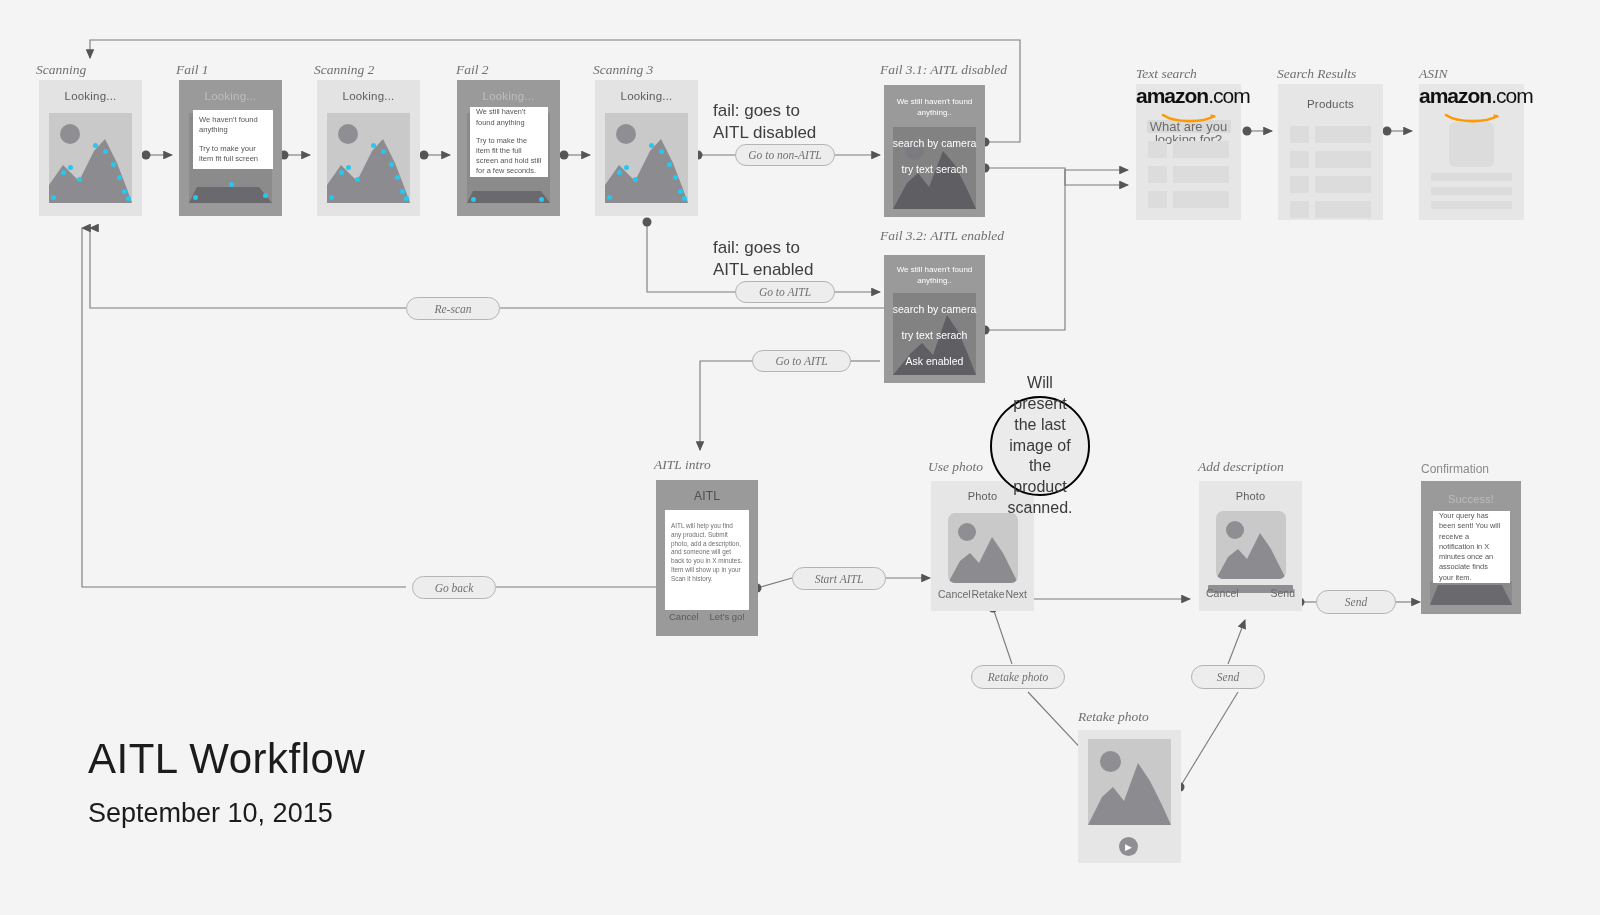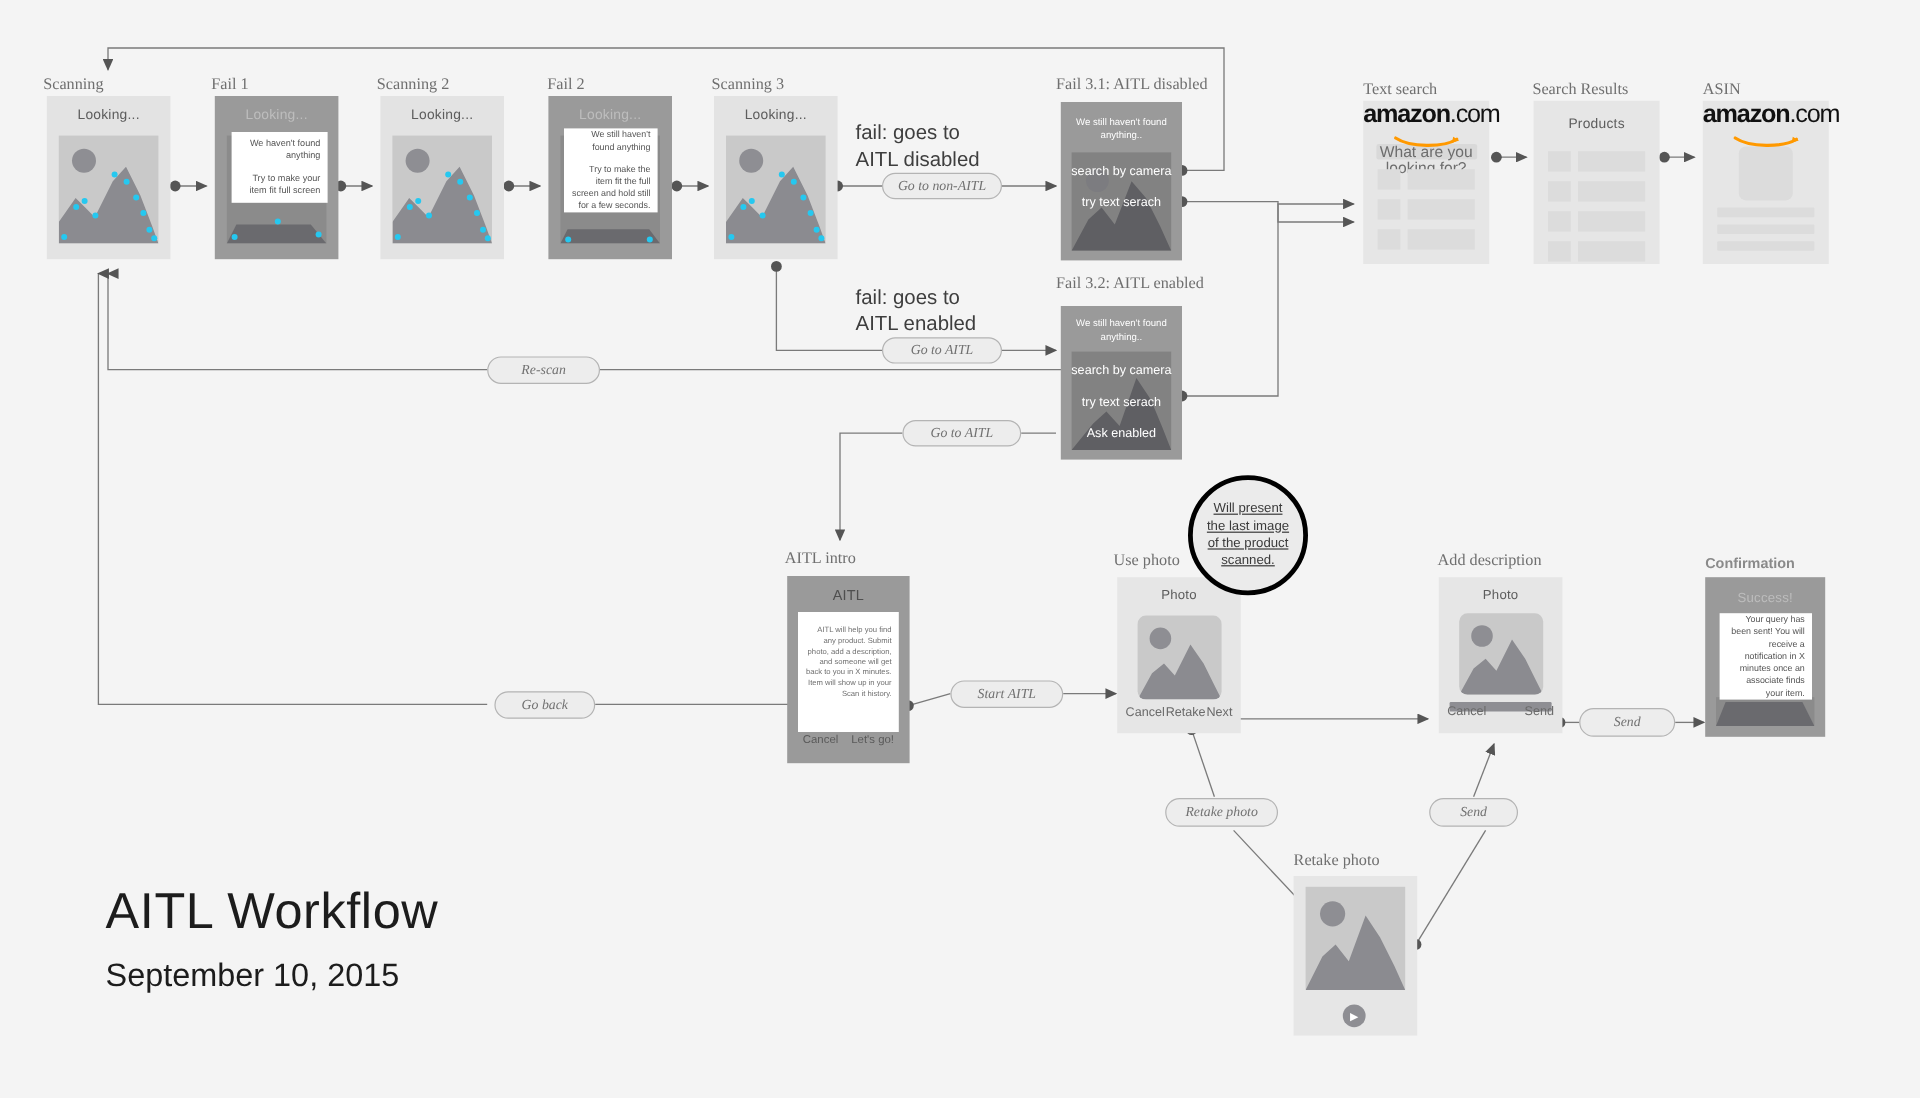--- a/index.html
+++ b/index.html
@@ -10,20 +10,21 @@
     overflow: hidden;
   }
   #stage { position: relative; width: 1600px; height: 915px; }
 
   svg.wires { position: absolute; left: 0; top: 0; width: 1600px; height: 915px; pointer-events: none; }
 
   
   .scr-label {
     position: absolute;
     font-family: "Liberation Serif", serif;
+    font-style: italic;
     font-size: 13.5px;
     color: #6f6f6f;
     white-space: nowrap;
   }
   .scr-label.plain { font-family: "Liberation Sans", sans-serif; font-style: normal; font-size: 12px; color: #8a8a8a; }
 
   
   .phone { position: absolute; }
   .phone .body { width: 100%; height: 100%; }
   .body.light { background: #e3e3e3; }
@@ -44,21 +45,21 @@
   .imgph.dk { background: #8b8b8b; }
   .imgph.dk2 { background: #828282; }
 
   
   .dot-c { position: absolute; width: 5px; height: 5px; border-radius: 50%; background: #25c8f0; }
 
   
   .modal {
     position: absolute; background: #ffffff;
     display: flex; flex-direction: column; align-items: center; justify-content: center;
-    text-align: right; color: #555; line-height: 1.38;
+    text-align: left; color: #555; line-height: 1.38;
   }
   .modal p { margin: 4px 6px; }
 
   
   .optlist { position: absolute; left: 0; width: 100%; text-align: center; color: #fff; }
   .optlist div { font-size: 10.5px; margin: 0; }
 
   .footrow {
     position: absolute; bottom: 0; left: 0; width: 100%;
     display: flex; font-size: 10.5px; color: #6a6a6a;
@@ -90,25 +91,24 @@
 
   
   .failnote {
     position: absolute; font-size: 17px; color: #3e3e3e; line-height: 1.28;
     white-space: pre-line;
   }
 
   
   .bubble {
     position: absolute; border-radius: 50%;
-    background: #ebebeb; border: 4px solid #000000;
+    background: #ebebeb; border: 2px solid #000000;
     display: flex; align-items: center; justify-content: center;
-    text-align: center; font-size: 11px; color: #3a3a3a; line-height: 1.3;
+    text-align: center; font-size: 16px; color: #3a3a3a; line-height: 1.3;
     padding: 10px;
-    text-decoration: underline;
   }
 
   
   #title-main {
     position: absolute; left: 88px; top: 735px;
     font-size: 42px; color: #1c1c1c; font-weight: normal; letter-spacing: .5px;
   }
   #title-script {
     position: absolute; left: 398px; top: 740px;
     font-family: "DejaVu Serif", serif; font-style: italic;
@@ -478,21 +478,21 @@
         </svg>
       </div>
       <div style="position:absolute; left:9px; top:104px; width:85px; height:8px; background:#8e8e93; border-radius:1px;"></div>
       <div class="footrow" style="justify-content:space-between; bottom:5px;">
         <span>Cancel</span>
         <span>Send</span>
       </div>
     </div>
   </div>
 
-  <div class="scr-label plain" style="left:1421px; top:462px;font-weight:bold;">Confirmation</div>
+  <div class="scr-label plain" style="left:1421px; top:462px;">Confirmation</div>
   <div class="phone" style="left:1421px; top:481px; width:100px; height:133px;">
     <div class="body dark">
       <div class="scr-title ghostw" style="font-size:11px; padding-top:12px;">Success!</div>
       <div class="imgph dk" style="left:9px; top:100px; width:82px; height:24px;">
         <svg class="mnt" viewBox="0 0 82 24" preserveAspectRatio="none">
           <path d="M0,24 L8,4 L72,4 L82,24 Z" fill="#6a6a6e"></path>
         </svg>
       </div>
       <div class="modal" style="left:12px; top:30px; width:77px; height:72px; font-size:7.4px;">
         <p>Your query has been sent! You will receive a notification in X minutes once an associate finds your item.</p>

